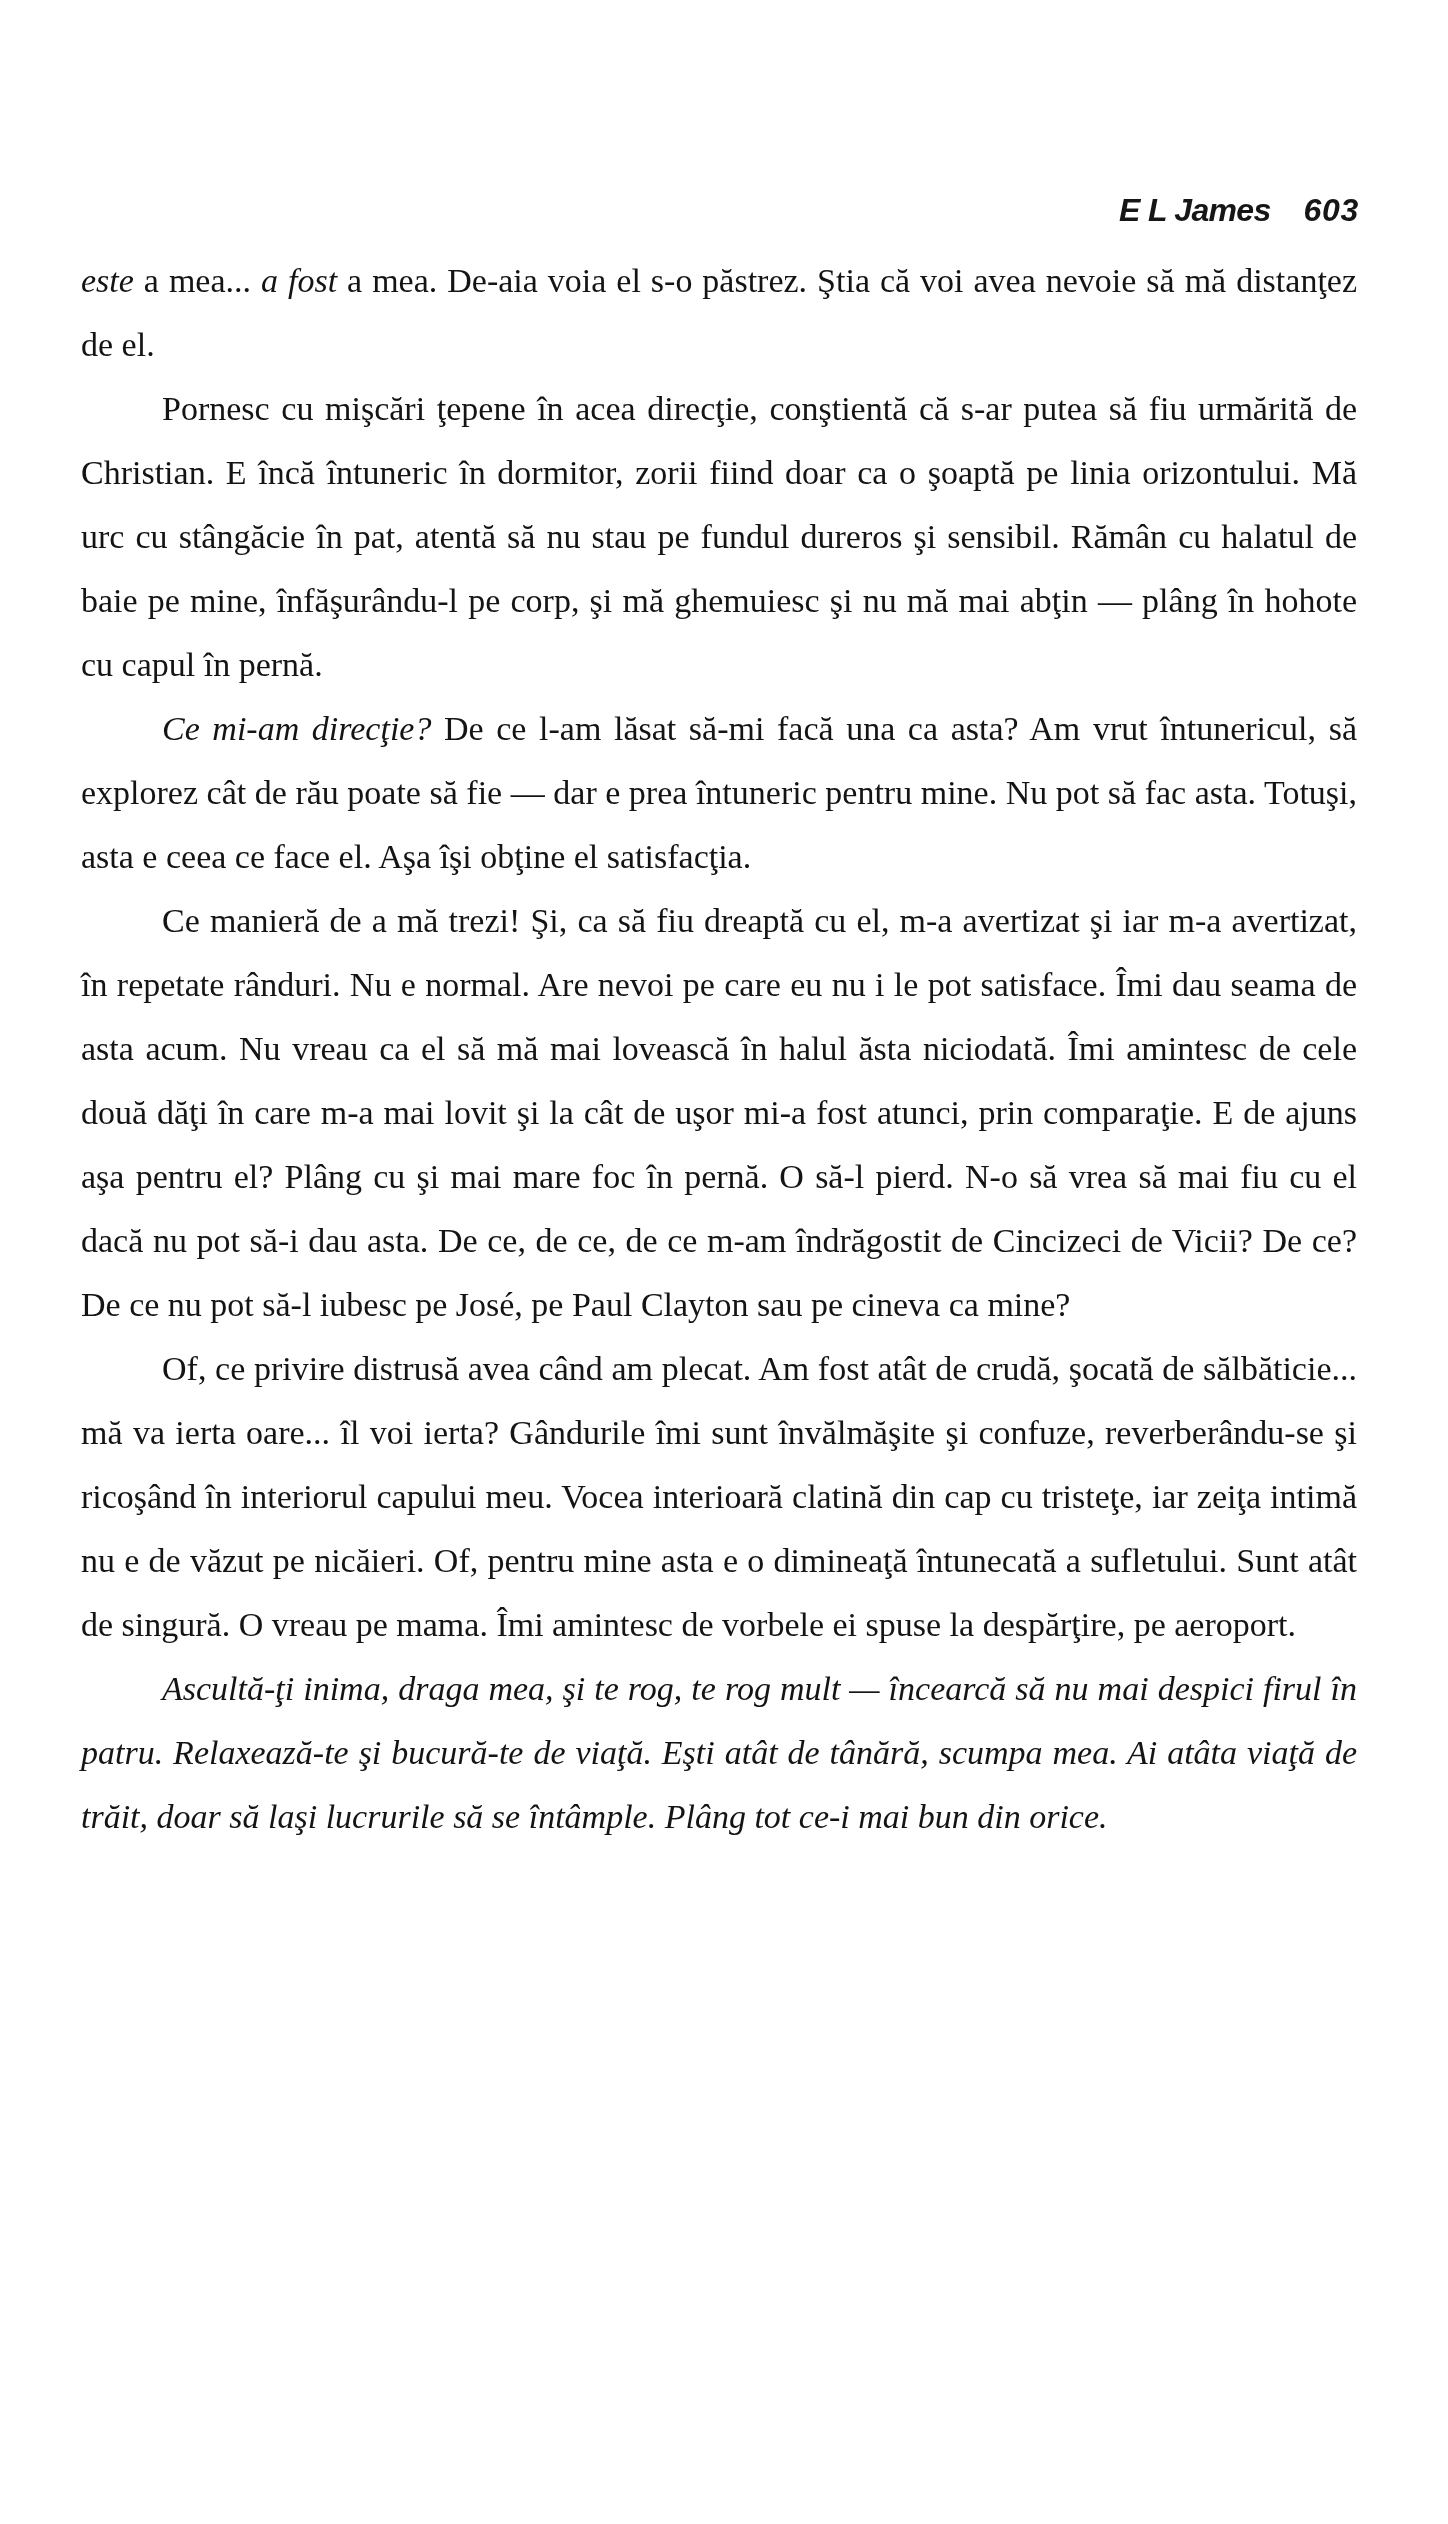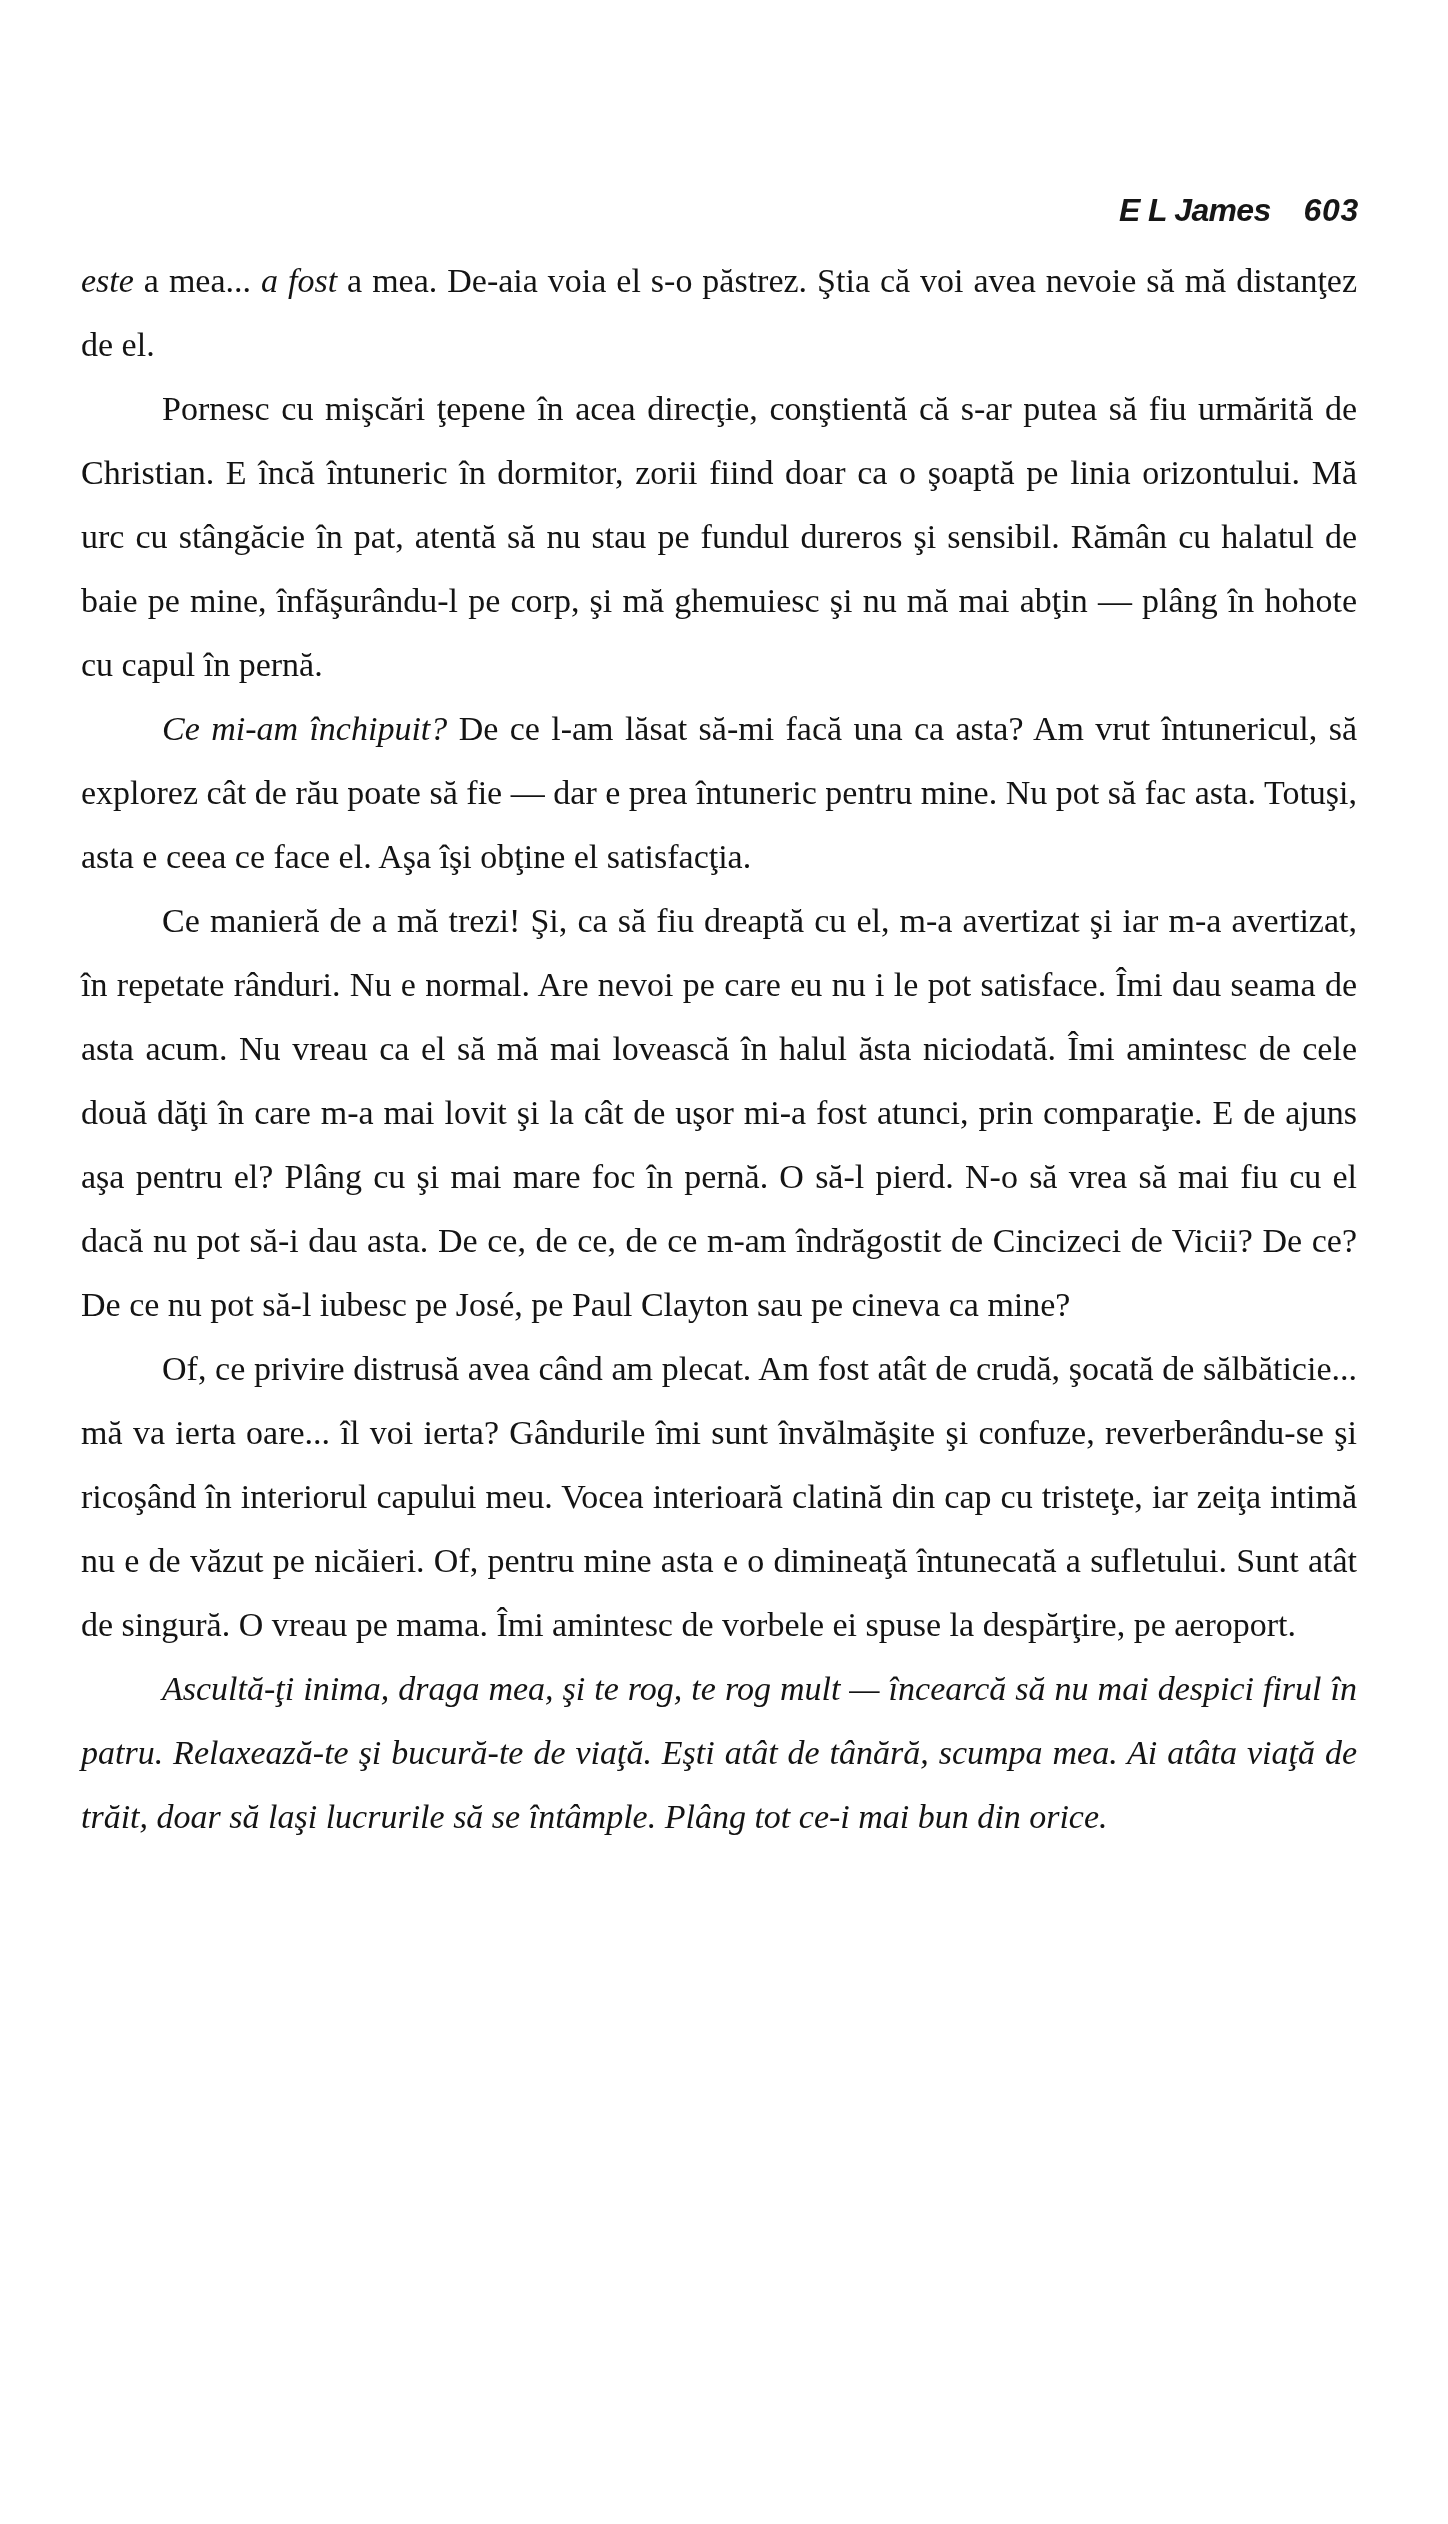--- a/index.html
+++ b/index.html
@@ -63,19 +63,19 @@
 
 <div class="page">
   <div class="running-header">
     <span class="author">E L James</span>
     <span class="pagenum">603</span>
   </div>
 
   <div class="body-text" style="color: rgb(20, 20, 20);">
       <p><span class="it">este</span><span> a mea... </span><span class="it">a fost</span><span> a mea. De-aia voia el s-o păstrez. Ştia că voi avea nevoie să mă distanţez de el.</span></p>
       <p class="indent"><span>Pornesc cu mişcări ţepene în acea direcţie, conştientă că s-ar putea să fiu urmărită de Christian. E încă întuneric în dormitor, zorii fiind doar ca o şoaptă pe linia orizontului. Mă urc cu stângăcie în pat, atentă să nu stau pe fundul dureros şi sensibil. Rămân cu halatul de baie pe mine, înfăşurându-l pe corp, şi mă ghemuiesc şi nu mă mai abţin — plâng în hohote cu capul în pernă.</span></p>
-      <p class="indent"><span class="it">Ce mi-am închipuit?</span><span> De ce l-am lăsat să-mi facă una ca asta? Am vrut întunericul, să explorez cât de rău poate să fie — dar e prea întuneric pentru mine. Nu pot să fac asta. Totuşi, asta e ceea ce face el. Aşa îşi obţine el satisfacţia.</span></p>
+      <p class="indent"><span class="it">Ce mi-am direcţie?</span><span> De ce l-am lăsat să-mi facă una ca asta? Am vrut întunericul, să explorez cât de rău poate să fie — dar e prea întuneric pentru mine. Nu pot să fac asta. Totuşi, asta e ceea ce face el. Aşa îşi obţine el satisfacţia.</span></p>
       <p class="indent"><span>Ce manieră de a mă trezi! Şi, ca să fiu dreaptă cu el, m-a avertizat şi iar m-a avertizat, în repetate rânduri. Nu e normal. Are nevoi pe care eu nu i le pot satisface. Îmi dau seama de asta acum. Nu vreau ca el să mă mai lovească în halul ăsta niciodată. Îmi amintesc de cele două dăţi în care m-a mai lovit şi la cât de uşor mi-a fost atunci, prin comparaţie. E de ajuns aşa pentru el? Plâng cu şi mai mare foc în pernă. O să-l pierd. N-o să vrea să mai fiu cu el dacă nu pot să-i dau asta. De ce, de ce, de ce m-am îndrăgostit de Cincizeci de Vicii? De ce? De ce nu pot să-l iubesc pe José, pe Paul Clayton sau pe cineva ca mine?</span></p>
       <p class="indent"><span>Of, ce privire distrusă avea când am plecat. Am fost atât de crudă, şocată de sălbăticie... mă va ierta oare... îl voi ierta? Gândurile îmi sunt învălmăşite şi confuze, reverberându-se şi ricoşând în interiorul capului meu. Vocea interioară clatină din cap cu tristeţe, iar zeiţa intimă nu e de văzut pe nicăieri. Of, pentru mine asta e o dimineaţă întunecată a sufletului. Sunt atât de singură. O vreau pe mama. Îmi amintesc de vorbele ei spuse la despărţire, pe aeroport.</span></p>
       <p class="indent"><span class="it">Ascultă-ţi inima, draga mea, şi te rog, te rog mult — încearcă să nu mai despici firul în patru. Relaxează-te şi bucură-te de viaţă. Eşti atât de tânără, scumpa mea. Ai atâta viaţă de trăit, doar să laşi lucrurile să se întâmple. Plâng tot ce-i mai bun din orice.</span></p>
     </div>
 </div>
 
 
 </body></html>

